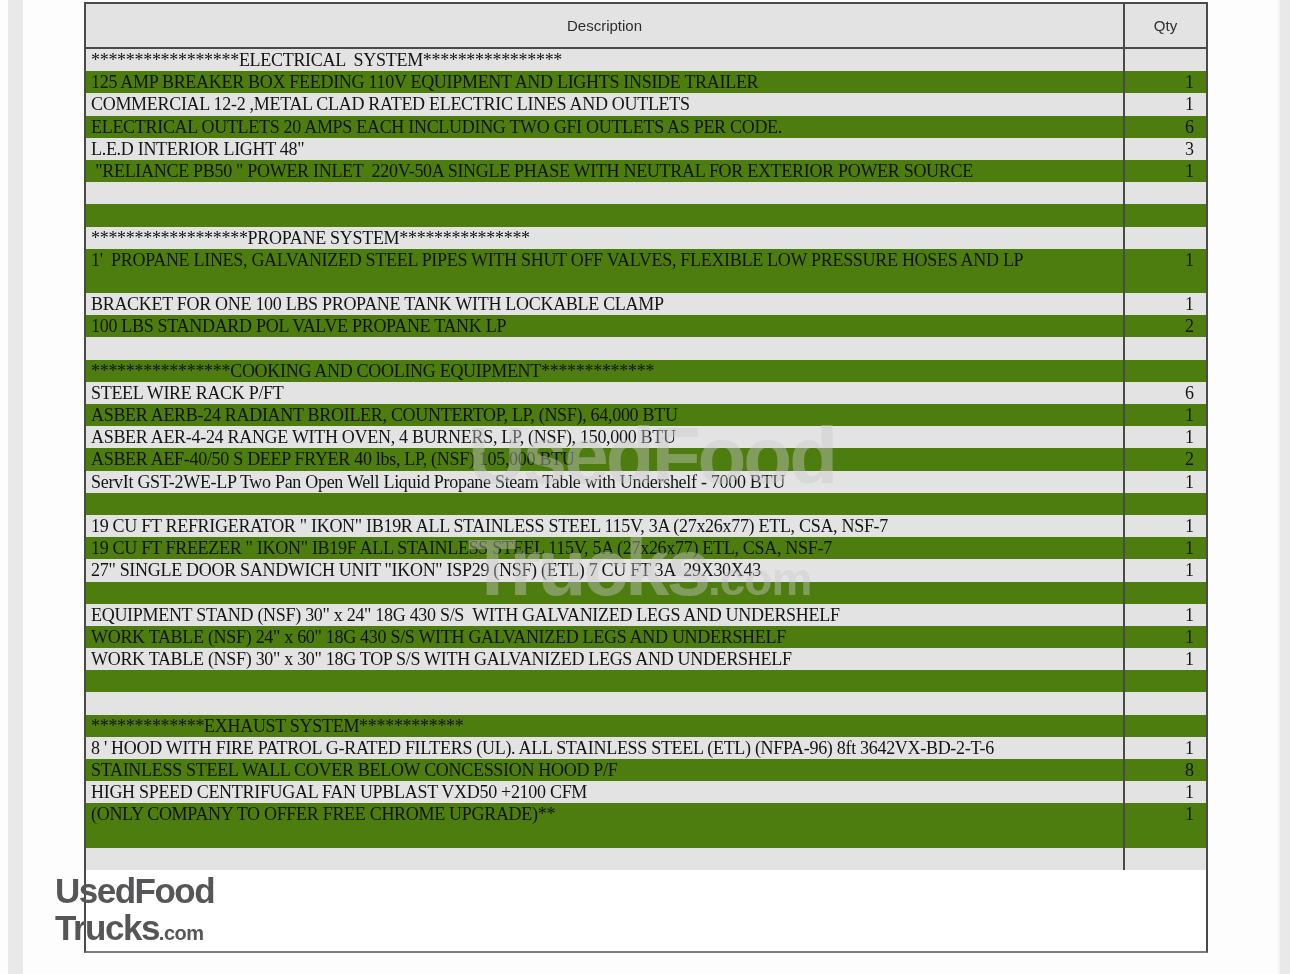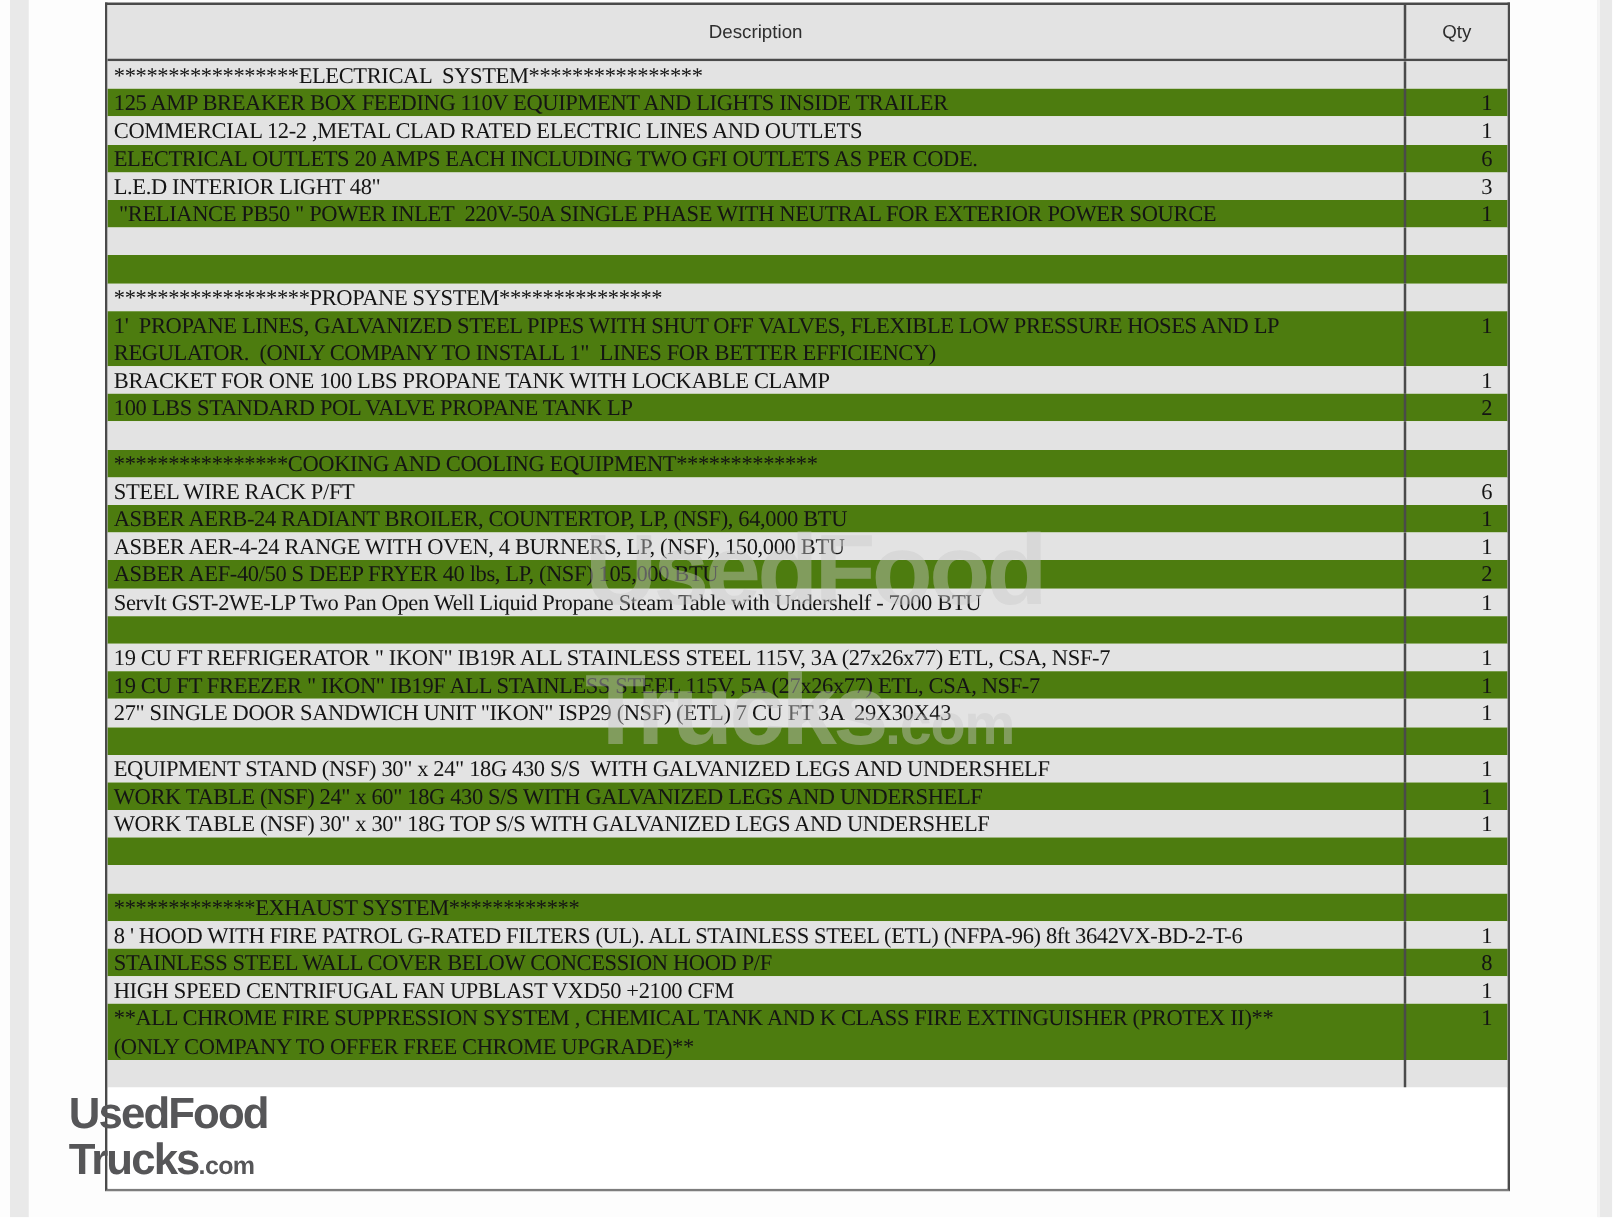--- a/index.html
+++ b/index.html
@@ -144,21 +144,20 @@
   </div>
         <div class="row gray" style="height: 22.2px;">
     <div class="cell-desc">
             <div class="line">******************PROPANE SYSTEM***************</div>
           </div>
     <div class="cell-qty"></div>
   </div>
         <div class="row white" style="height: 44.4px;">
     <div class="cell-desc">
             <div class="line">1'  PROPANE LINES, GALVANIZED STEEL PIPES WITH SHUT OFF VALVES, FLEXIBLE LOW PRESSURE HOSES AND LP</div>
-            <div class="line">REGULATOR.  (ONLY COMPANY TO INSTALL 1"  LINES FOR BETTER EFFICIENCY)</div>
           </div>
     <div class="cell-qty">1</div>
   </div>
         <div class="row gray" style="height: 22.2px;">
     <div class="cell-desc">
             <div class="line">BRACKET FOR ONE 100 LBS PROPANE TANK WITH LOCKABLE CLAMP</div>
           </div>
     <div class="cell-qty">1</div>
   </div>
         <div class="row white" style="height: 22.2px;">
@@ -278,21 +277,20 @@
     <div class="cell-qty">8</div>
   </div>
         <div class="row gray" style="height: 22.2px;">
     <div class="cell-desc">
             <div class="line">HIGH SPEED CENTRIFUGAL FAN UPBLAST VXD50 +2100 CFM</div>
           </div>
     <div class="cell-qty">1</div>
   </div>
         <div class="row white" style="height: 44.4px;">
     <div class="cell-desc">
-            <div class="line">**ALL CHROME FIRE SUPPRESSION SYSTEM , CHEMICAL TANK AND K CLASS FIRE EXTINGUISHER (PROTEX II)**</div>
             <div class="line">(ONLY COMPANY TO OFFER FREE CHROME UPGRADE)**</div>
           </div>
     <div class="cell-qty">1</div>
   </div>
         <div class="row gray" style="height: 22.2px;">
     <div class="cell-desc"></div>
     <div class="cell-qty"></div>
   </div>
         <div class="filler"></div>
       </div>

